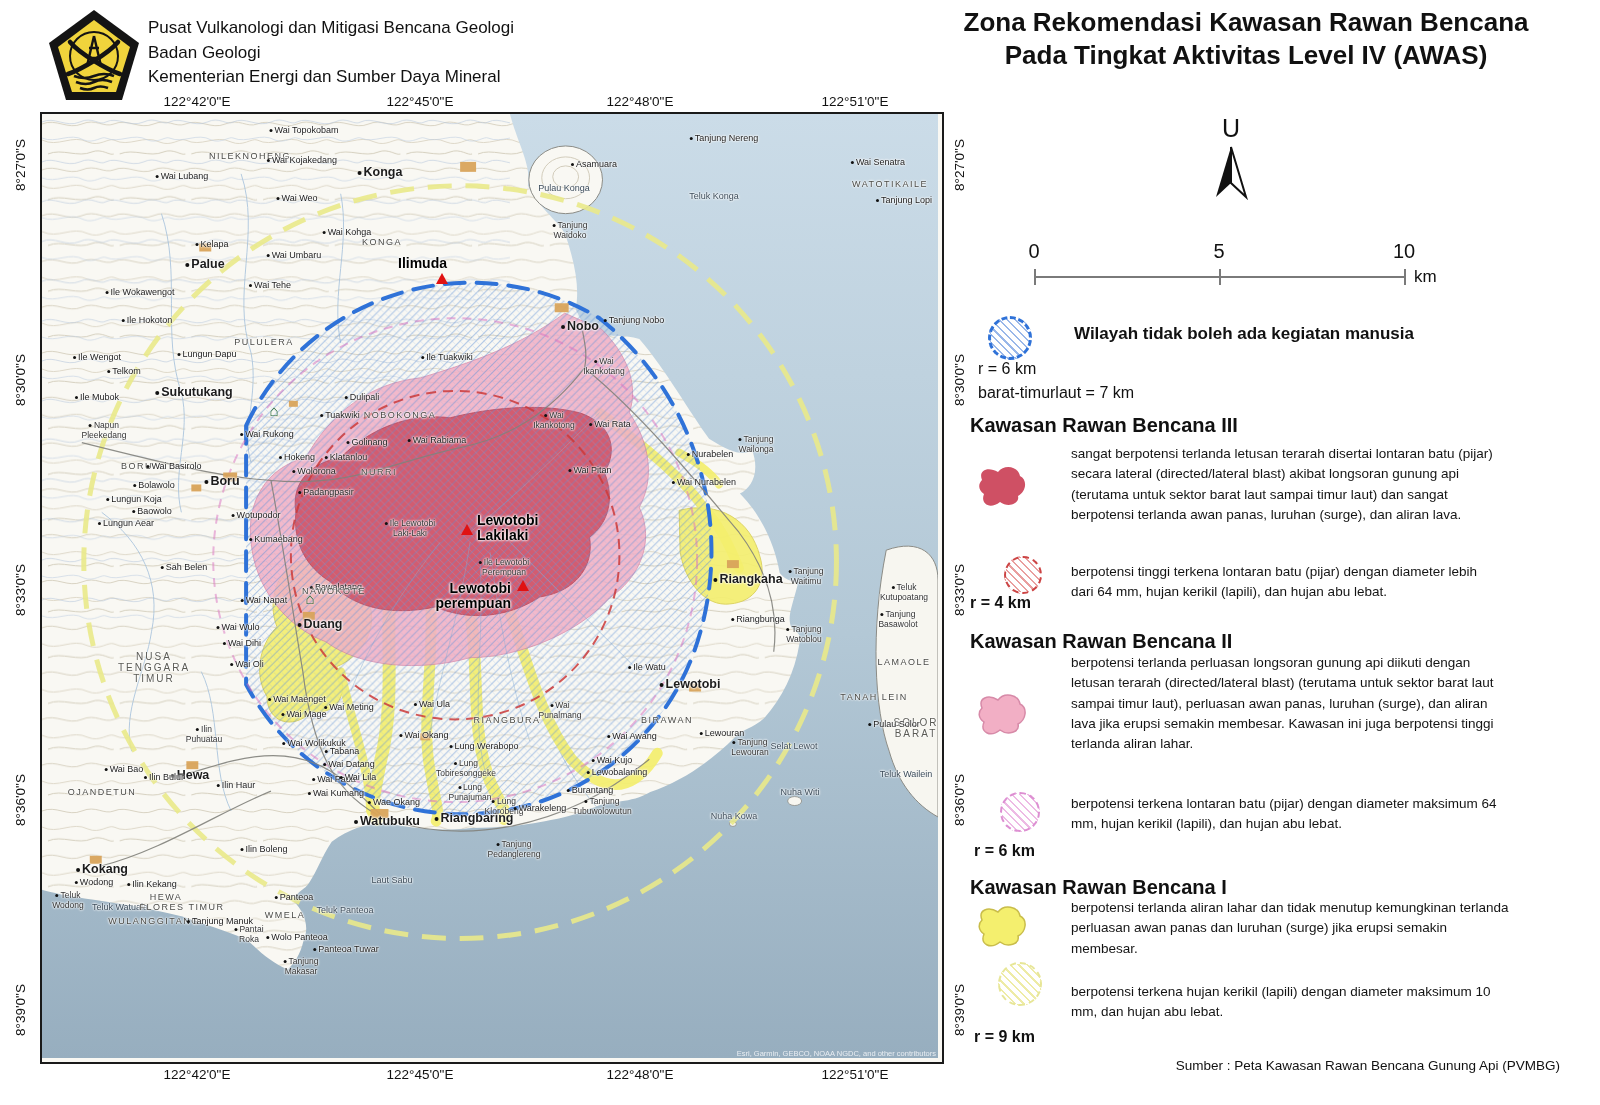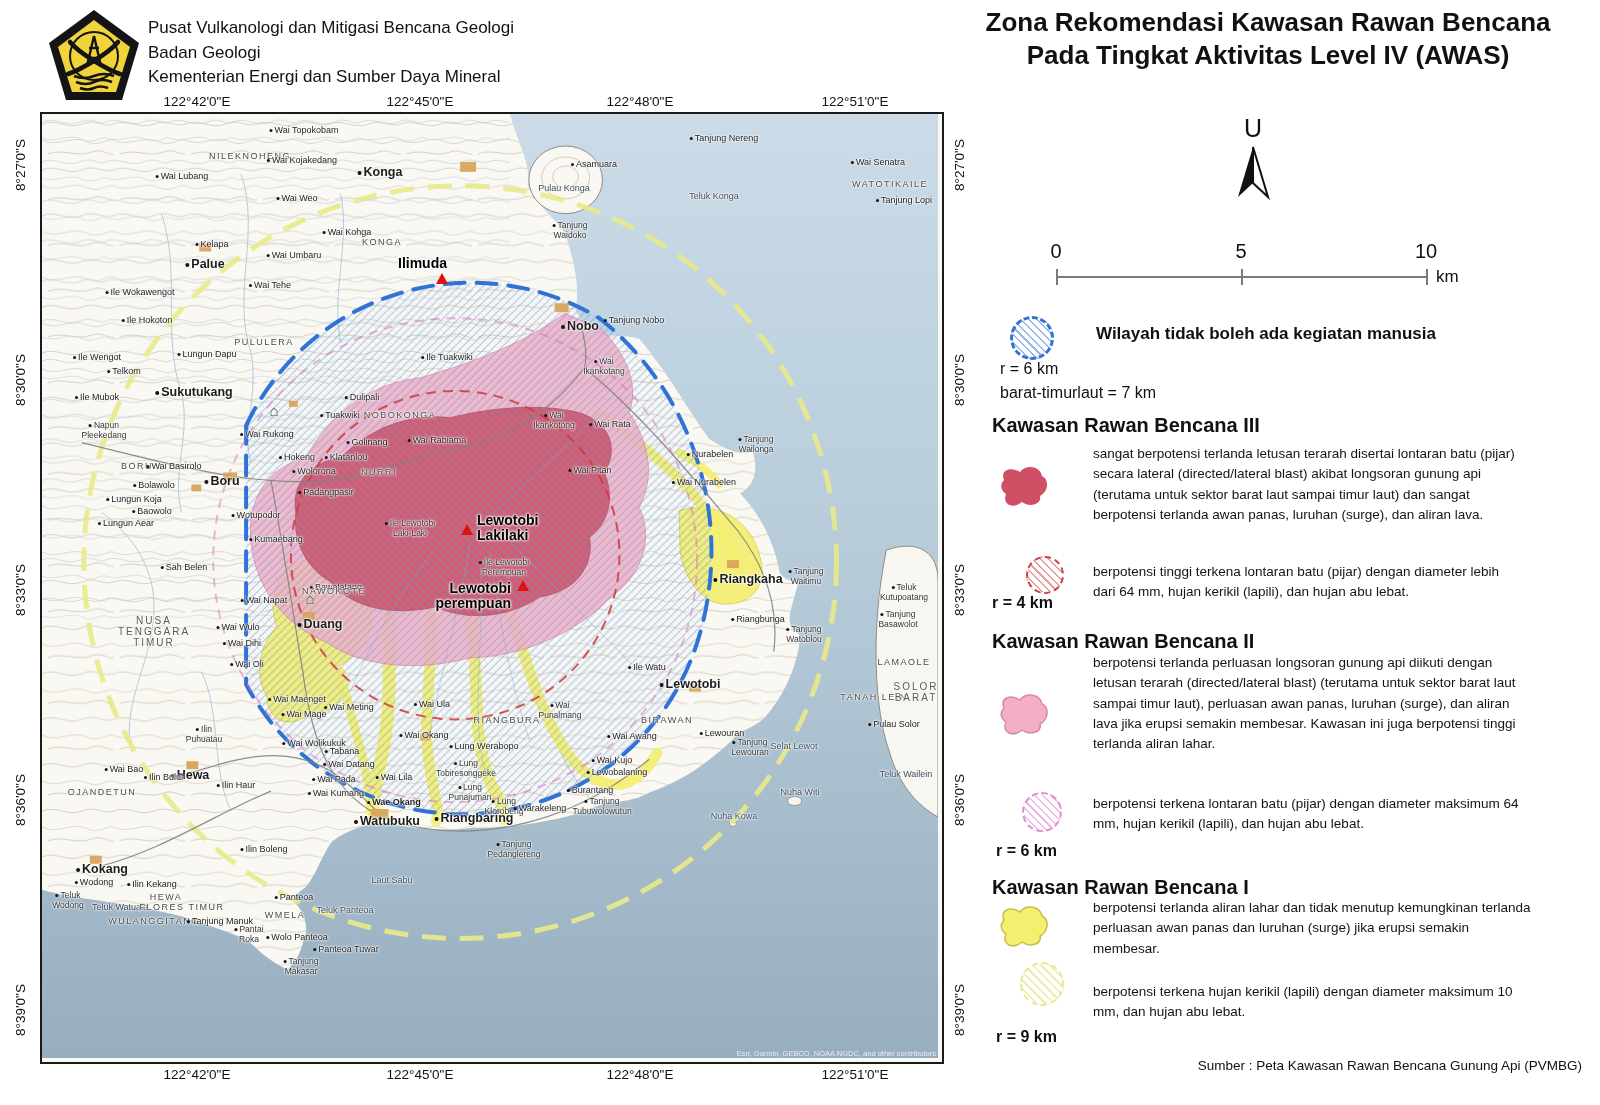--- a/index.html
+++ b/index.html
@@ -12,36 +12,36 @@
   
   #map{position:absolute;left:40px;top:112px;width:900px;height:948px;border:2px solid #1a1a1a;background:#f9f8f3;overflow:hidden;}
   #map svg.base{position:absolute;left:0;top:0;}
   .plabel{position:absolute;transform:translate(-50%,-50%);font-size:9px;color:#1c1c1c;white-space:nowrap;
           text-shadow:0 0 2px #fff,0 0 2px #fff,0 0 3px #fff;z-index:5;}
   .plabel.k-p::before,.plabel.k-t::before,.plabel.k-p2::before{content:"";display:inline-block;width:3px;height:3px;background:#111;border-radius:50%;margin-right:2px;vertical-align:middle;}
   .plabel.k-t{font-size:12.5px;font-weight:700;}
   .plabel.k-t::before{width:4px;height:4px;}
   .plabel.k-w{color:#3c4c5a;}
   .plabel.k-r{letter-spacing:1.5px;color:#4a4a46;font-size:9px;}
-  .plabel.k-r3{letter-spacing:2px;color:#5a5a54;font-size:10px;white-space:pre-line;text-align:center;}
+  .plabel.k-r3{letter-spacing:2px;color:#5a5a54;font-size:10px;white-space:pre-line;text-align:center;margin-top:36px;}
   .plabel.k-p2{white-space:pre-line;text-align:center;font-size:8.5px;color:#333;}
   .vwrap{position:absolute;z-index:6;}
   .vtri{position:absolute;width:0;height:0;border-left:6px solid transparent;border-right:6px solid transparent;border-bottom:11px solid #e01212;transform:translate(-50%,-100%);}
   .vlabel{position:absolute;font-weight:700;font-size:14px;line-height:1.1;color:#000;text-shadow:0 0 2px #fff,0 0 3px #fff,0 0 3px #fff;}
   .shelter{position:absolute;transform:translate(-50%,-50%);font-size:15px;font-weight:700;color:#155c24;z-index:6;
            text-shadow:0 0 2px #fff;}
   #map-attrib{position:absolute;right:6px;bottom:4px;font-size:7.5px;color:#f2f5f8;z-index:7;opacity:.9;}
 
   
   .ax span{position:absolute;font-size:13.5px;color:#111;white-space:nowrap;}
   #ax-top span,#ax-bottom span{transform:translate(-50%,-50%);}
   #ax-left span,#ax-right span{transform:translate(-50%,-50%) rotate(-90deg);}
 
   
-  #panel{position:absolute;left:938px;top:0;width:660px;height:789px;}
+  #panel{position:absolute;left:916px;top:0;width:660px;height:789px;}
   #title{position:absolute;left:0;top:6px;width:660px;text-align:center;font-size:26px;font-weight:700;line-height:1.27;}
   #north{position:absolute;left:285px;top:114px;width:60px;text-align:center;}
   #north .u{font-size:25px;font-weight:400;}
   #scale{position:absolute;left:118px;top:240px;width:420px;height:52px;}
   #scale .num{position:absolute;top:0;font-size:20px;transform:translateX(-50%);}
   #scale .bar{position:absolute;left:0;top:36px;width:370px;height:2px;background:#7a7a7a;}
   #scale .tick{position:absolute;top:29px;width:1.5px;height:16px;background:#7a7a7a;}
   #scale .unit{position:absolute;left:380px;top:27px;font-size:17px;}
 
   .lg-head{position:absolute;font-size:20px;font-weight:700;}
@@ -325,30 +325,30 @@
         <span class="plabel k-p2" style="left: 162px; top: 620px;">Ilin
 Puhuatau</span>
         <span class="plabel k-t" style="left: 148px; top: 661px;">Hewa</span>
         <span class="plabel k-p" style="left: 272px; top: 629px;">Wai Wolikukuk</span>
         <span class="plabel k-p" style="left: 300px; top: 637px;">Tabana</span>
         <span class="plabel k-p" style="left: 570px; top: 646px;">Wai Kujo</span>
         <span class="plabel k-p" style="left: 82px; top: 655px;">Wai Bao</span>
         <span class="plabel k-p" style="left: 122px; top: 663px;">Ilin Bulur</span>
         <span class="plabel k-p" style="left: 194px; top: 671px;">Ilin Haur</span>
         <span class="plabel k-p" style="left: 292px; top: 665px;">Wai Pada</span>
-        <span class="plabel k-p" style="left: 352px; top: 663px;">Wai Lila</span>
+        <span class="plabel k-p" style="left: 316px; top: 663px;">Wai Lila</span>
         <span class="plabel k-p" style="left: 307px; top: 650px;">Wai Datang</span>
         <span class="plabel k-p2" style="left: 424px; top: 654px;">Lung
 Tobiresonggeke</span>
         <span class="plabel k-p" style="left: 575px; top: 658px;">Lewobalaning</span>
         <span class="plabel k-w" style="left: 864px; top: 660px;">Teluk Wailein</span>
         <span class="plabel k-p" style="left: 294px; top: 679px;">Wai Kumang</span>
         <span class="plabel k-p2" style="left: 428px; top: 678px;">Lung
 Punajuman</span>
-        <span class="plabel k-p" style="left: 352px; top: 688px; font-weight: bold;">Wae Okang</span>
+        <span class="plabel k-p" style="left: 352px; top: 688px;">Wae Okang</span>
         <span class="plabel k-t" style="left: 345px; top: 707px;">Watubuku</span>
         <span class="plabel k-t" style="left: 432px; top: 704px;">Riangbaring</span>
         <span class="plabel k-p2" style="left: 462px; top: 692px;">Lung
 Klorobeng</span>
         <span class="plabel k-w" style="left: 758px; top: 678px;">Nuha Witi</span>
         <span class="plabel k-r" style="left: 60px; top: 678px;">OJANDETUN</span>
         <span class="plabel k-p" style="left: 548px; top: 676px;">Burantang</span>
         <span class="plabel k-p2" style="left: 560px; top: 692px;">Tanjung
 Tubuwolowutun</span>
         <span class="plabel k-p" style="left: 498px; top: 694px;">Warakeleng</span>

